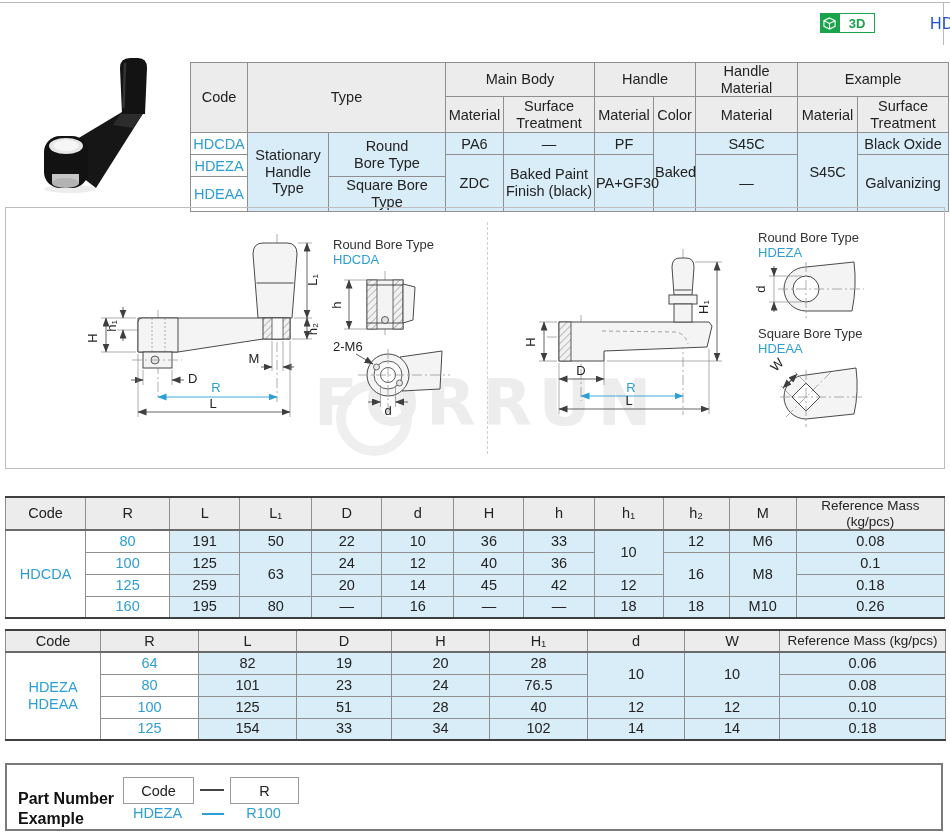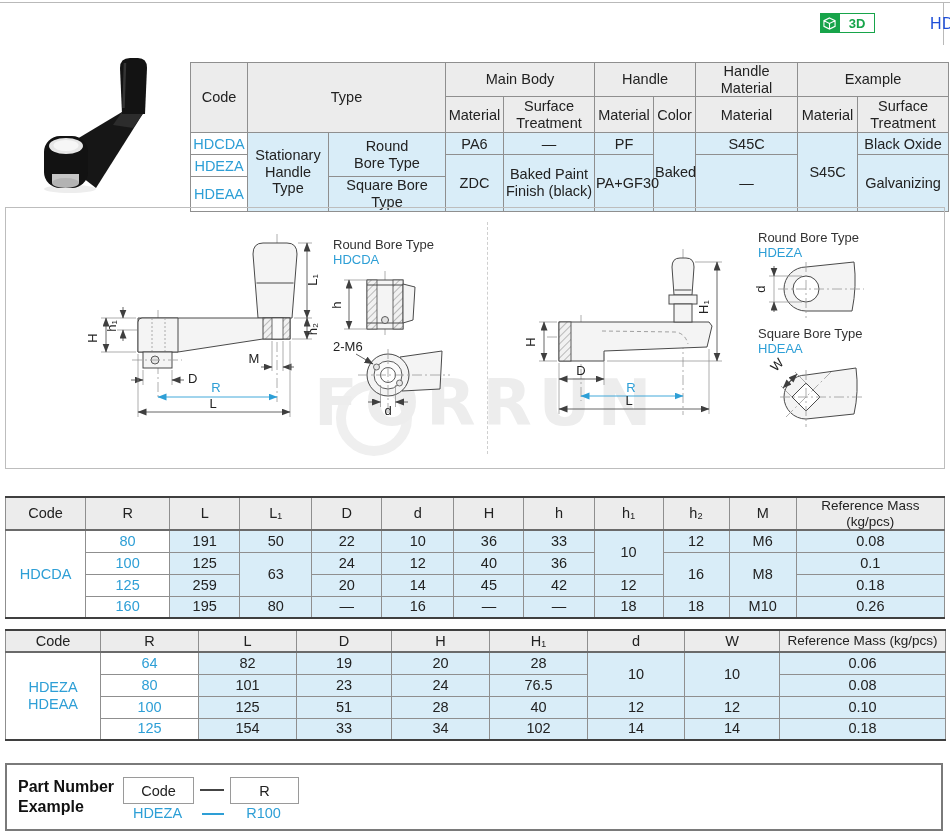--- a/index.html
+++ b/index.html
@@ -48,21 +48,21 @@
   svg .dot{stroke:#9a9a9a;stroke-width:.8;fill:none;stroke-dasharray:2 2;}
   svg .hid{stroke:#8a8a8a;stroke-width:.8;fill:none;stroke-dasharray:4 3;}
   svg .ext{stroke:#8a8a8a;stroke-width:.7;}
   svg .dim{stroke:#3f3f3f;stroke-width:.8;}
   svg .dimb{stroke:#2e9fd6;stroke-width:.9;}
   svg text.dl{font-family:"Liberation Sans","DejaVu Sans",sans-serif;font-size:13px;fill:#222;}
   svg text.blue{fill:#2e9fd6;}
 
   
   .pnbox{position:absolute;left:5px;top:763px;width:934px;height:64px;border:2px solid #7a7a7a;}
-  .pnlabel{position:absolute;left:11px;top:12px;font-size:16px;font-weight:bold;line-height:20px;color:#111;}
+  .pnlabel{position:absolute;left:11px;top:24px;font-size:16px;font-weight:bold;line-height:20px;color:#111;}
   .pncode{position:absolute;top:12px;height:25px;border:1px solid #9a9a9a;display:flex;
           align-items:center;justify-content:center;font-size:14.5px;background:#fff;}
   .pndash{position:absolute;background:#444;}
   .pnval{position:absolute;top:40px;font-size:14.5px;color:#2e9fd6;text-align:center;}
   .pndashb{position:absolute;background:#2e9fd6;}
 </style>
 </head>
 <body>
 
 <div class="page">

